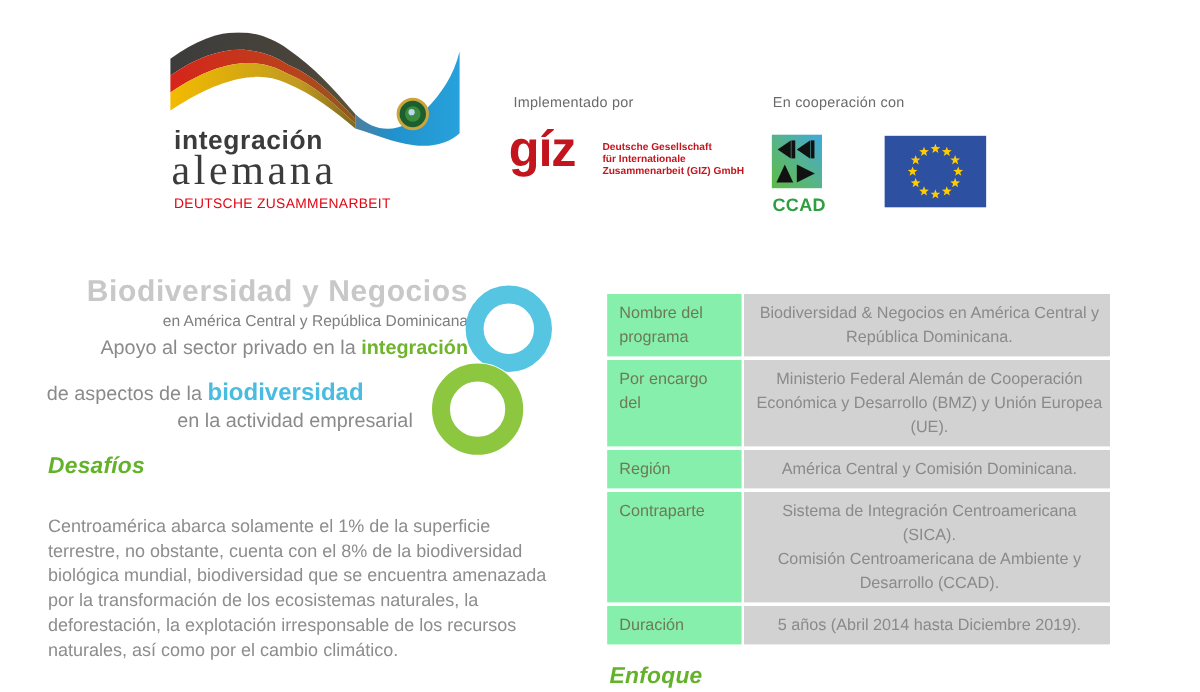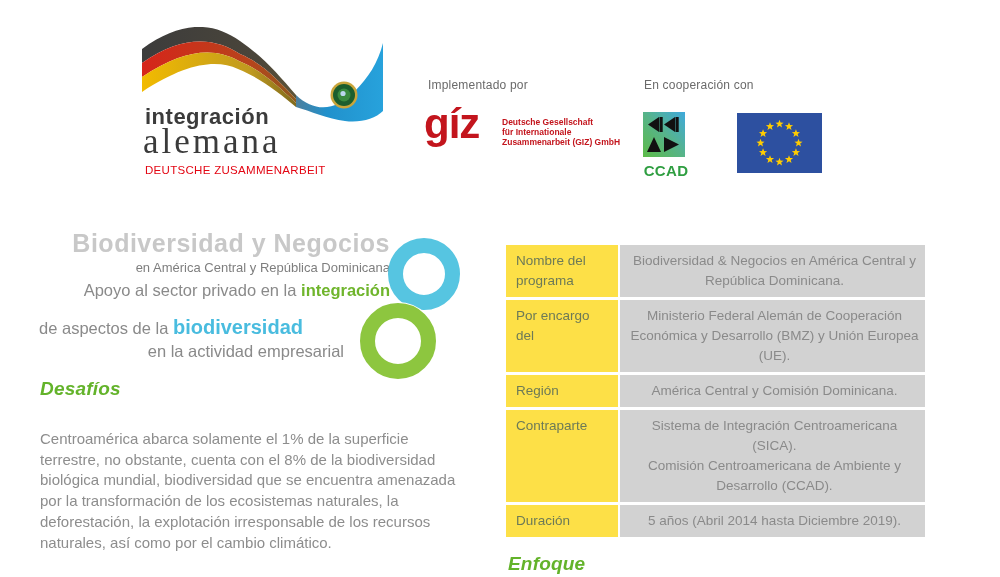--- a/index.html
+++ b/index.html
@@ -44,21 +44,21 @@
   .enfoque-h  { left:508px; top:553px; }
   .desafios-p {
     position:absolute; left:40px; top:429px; width:432px;
     font-size:15px; line-height:20.7px; color:#8d8d8d;
   }
 
   
   .info-table { position:absolute; left:506px; top:245px; width:419px; display:flex; flex-direction:column; gap:3px; }
   .it-row { display:flex; gap:2px; }
   .it-label {
-    flex:0 0 112px; background:#fde047; color:#6d7a57;
+    flex:0 0 112px; background:#86efac; color:#6d7a57;
     font-size:13.5px; line-height:20px; padding:6px 8px 6px 10px;
   }
   .it-value {
     flex:1; background:#d2d2d2; color:#8a8a8a;
     font-size:13.5px; line-height:20px; padding:6px 6px 6px 10px; white-space:pre-line;text-align:center;
   }
 </style>
 </head>
 <body>
 

